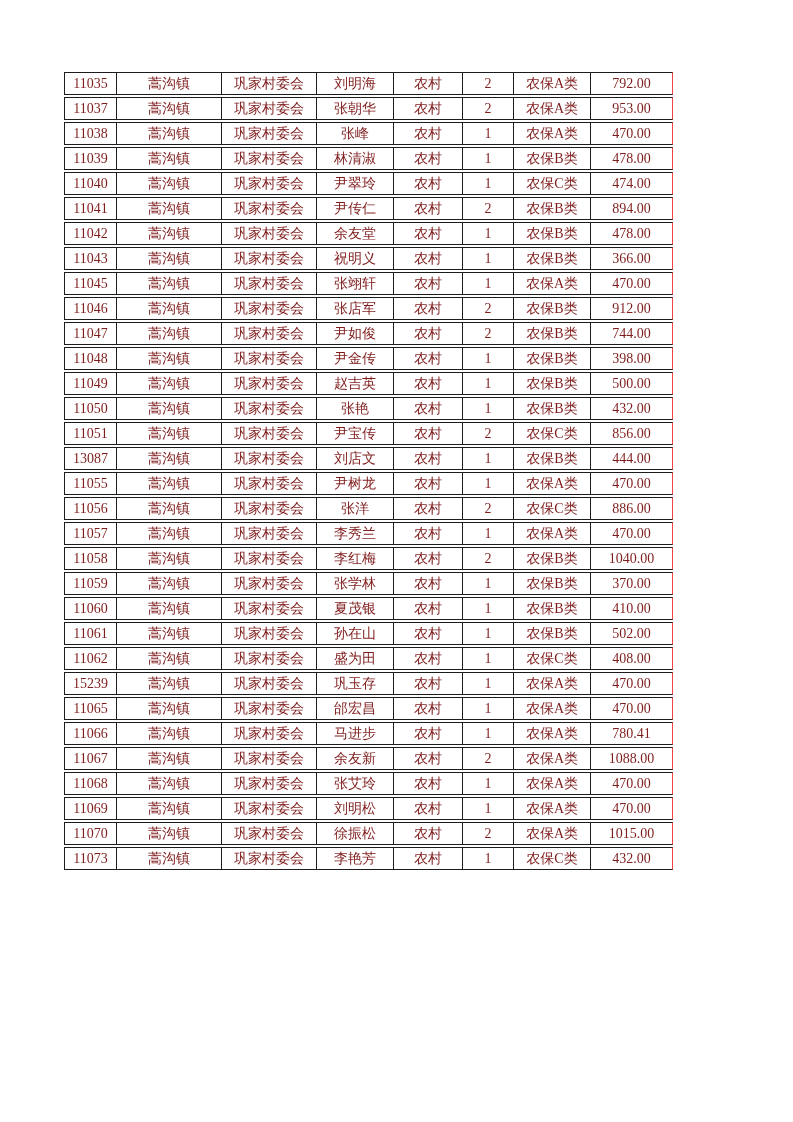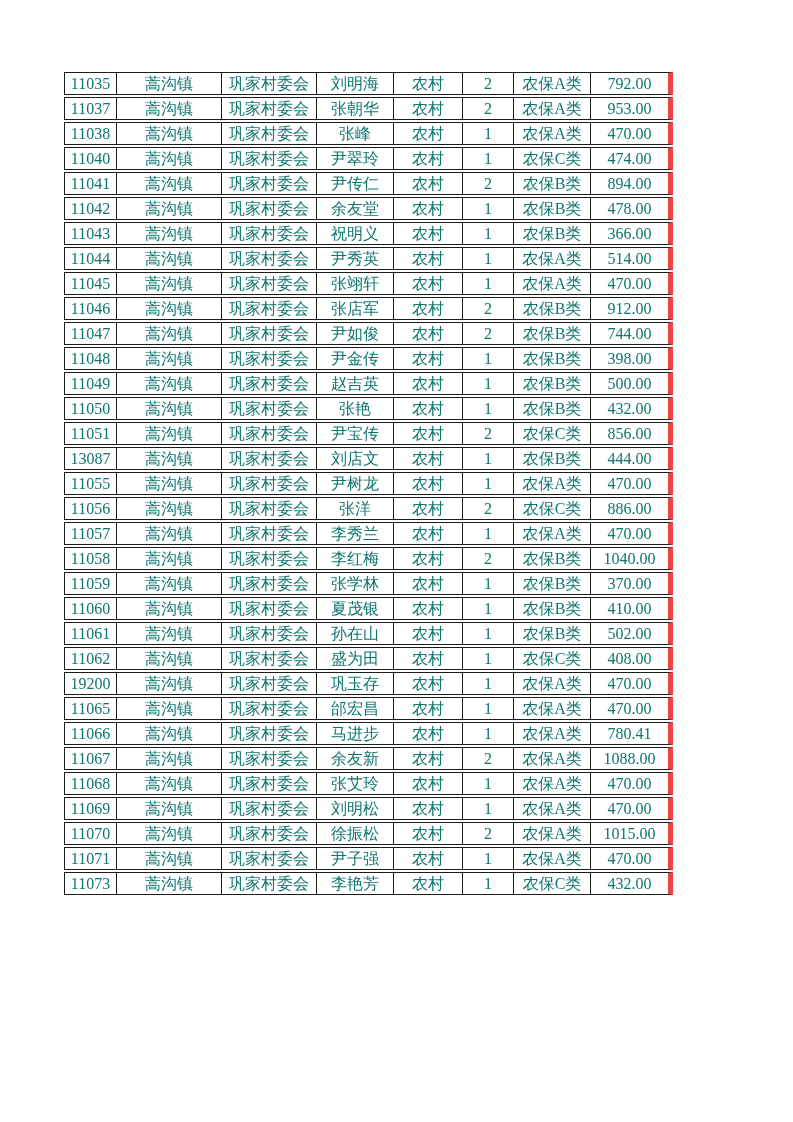--- a/index.html
+++ b/index.html
@@ -16,39 +16,39 @@
     font-family: "Liberation Serif", "DejaVu Serif", serif;
   }
   table.roster {
     position: absolute;
     left: 64px;
     top: 70px;
     width: 609px;
     table-layout: fixed;
     border-collapse: separate;
     border-spacing: 0 2px;
-    font-size: 16px;
-    color: #0f766e;
+    font-size: 14px;
+    color: #7f1d1d;
   }
   table.roster td {
     box-sizing: border-box;
     height: 23px;
     padding: 0 2px;
     text-align: center;
     vertical-align: middle;
     white-space: nowrap;
     overflow: hidden;
     border-top: 1px solid #1c1c1c;
     border-bottom: 1px solid #1c1c1c;
     border-left: 1px solid #1c1c1c;
     background: #ffffff;
     line-height: 21px;
   }
   table.roster td:last-child {
-    border-right: 5px solid #ef4444;
+    border-right: 1px solid #ef4444;
   }
   col.c-id       { width: 52px; }
   col.c-town     { width: 105px; }
   col.c-village  { width: 95px; }
   col.c-name     { width: 77px; }
   col.c-res      { width: 69px; }
   col.c-count    { width: 51px; }
   col.c-cat      { width: 77px; }
   col.c-amount   { width: 83px; }
 </style>
@@ -92,20 +92,30 @@
           <td>11038</td>
           <td>蒿沟镇</td>
           <td>巩家村委会</td>
           <td>张峰</td>
           <td>农村</td>
           <td>1</td>
           <td>农保A类</td>
           <td>470.00</td>
         </tr>
         <tr>
+          <td>11039</td>
+          <td>蒿沟镇</td>
+          <td>巩家村委会</td>
+          <td>林清淑</td>
+          <td>农村</td>
+          <td>1</td>
+          <td>农保B类</td>
+          <td>478.00</td>
+        </tr>
+        <tr>
           <td>11040</td>
           <td>蒿沟镇</td>
           <td>巩家村委会</td>
           <td>尹翠玲</td>
           <td>农村</td>
           <td>1</td>
           <td>农保C类</td>
           <td>474.00</td>
         </tr>
         <tr>
@@ -132,30 +142,20 @@
           <td>11043</td>
           <td>蒿沟镇</td>
           <td>巩家村委会</td>
           <td>祝明义</td>
           <td>农村</td>
           <td>1</td>
           <td>农保B类</td>
           <td>366.00</td>
         </tr>
         <tr>
-          <td>11044</td>
-          <td>蒿沟镇</td>
-          <td>巩家村委会</td>
-          <td>尹秀英</td>
-          <td>农村</td>
-          <td>1</td>
-          <td>农保A类</td>
-          <td>514.00</td>
-        </tr>
-        <tr>
           <td>11045</td>
           <td>蒿沟镇</td>
           <td>巩家村委会</td>
           <td>张翊轩</td>
           <td>农村</td>
           <td>1</td>
           <td>农保A类</td>
           <td>470.00</td>
         </tr>
         <tr>
@@ -302,21 +302,21 @@
           <td>11062</td>
           <td>蒿沟镇</td>
           <td>巩家村委会</td>
           <td>盛为田</td>
           <td>农村</td>
           <td>1</td>
           <td>农保C类</td>
           <td>408.00</td>
         </tr>
         <tr>
-          <td>19200</td>
+          <td>15239</td>
           <td>蒿沟镇</td>
           <td>巩家村委会</td>
           <td>巩玉存</td>
           <td>农村</td>
           <td>1</td>
           <td>农保A类</td>
           <td>470.00</td>
         </tr>
         <tr>
           <td>11065</td>
@@ -370,30 +370,20 @@
         </tr>
         <tr>
           <td>11070</td>
           <td>蒿沟镇</td>
           <td>巩家村委会</td>
           <td>徐振松</td>
           <td>农村</td>
           <td>2</td>
           <td>农保A类</td>
           <td>1015.00</td>
-        </tr>
-        <tr>
-          <td>11071</td>
-          <td>蒿沟镇</td>
-          <td>巩家村委会</td>
-          <td>尹子强</td>
-          <td>农村</td>
-          <td>1</td>
-          <td>农保A类</td>
-          <td>470.00</td>
         </tr>
         <tr>
           <td>11073</td>
           <td>蒿沟镇</td>
           <td>巩家村委会</td>
           <td>李艳芳</td>
           <td>农村</td>
           <td>1</td>
           <td>农保C类</td>
           <td>432.00</td>

